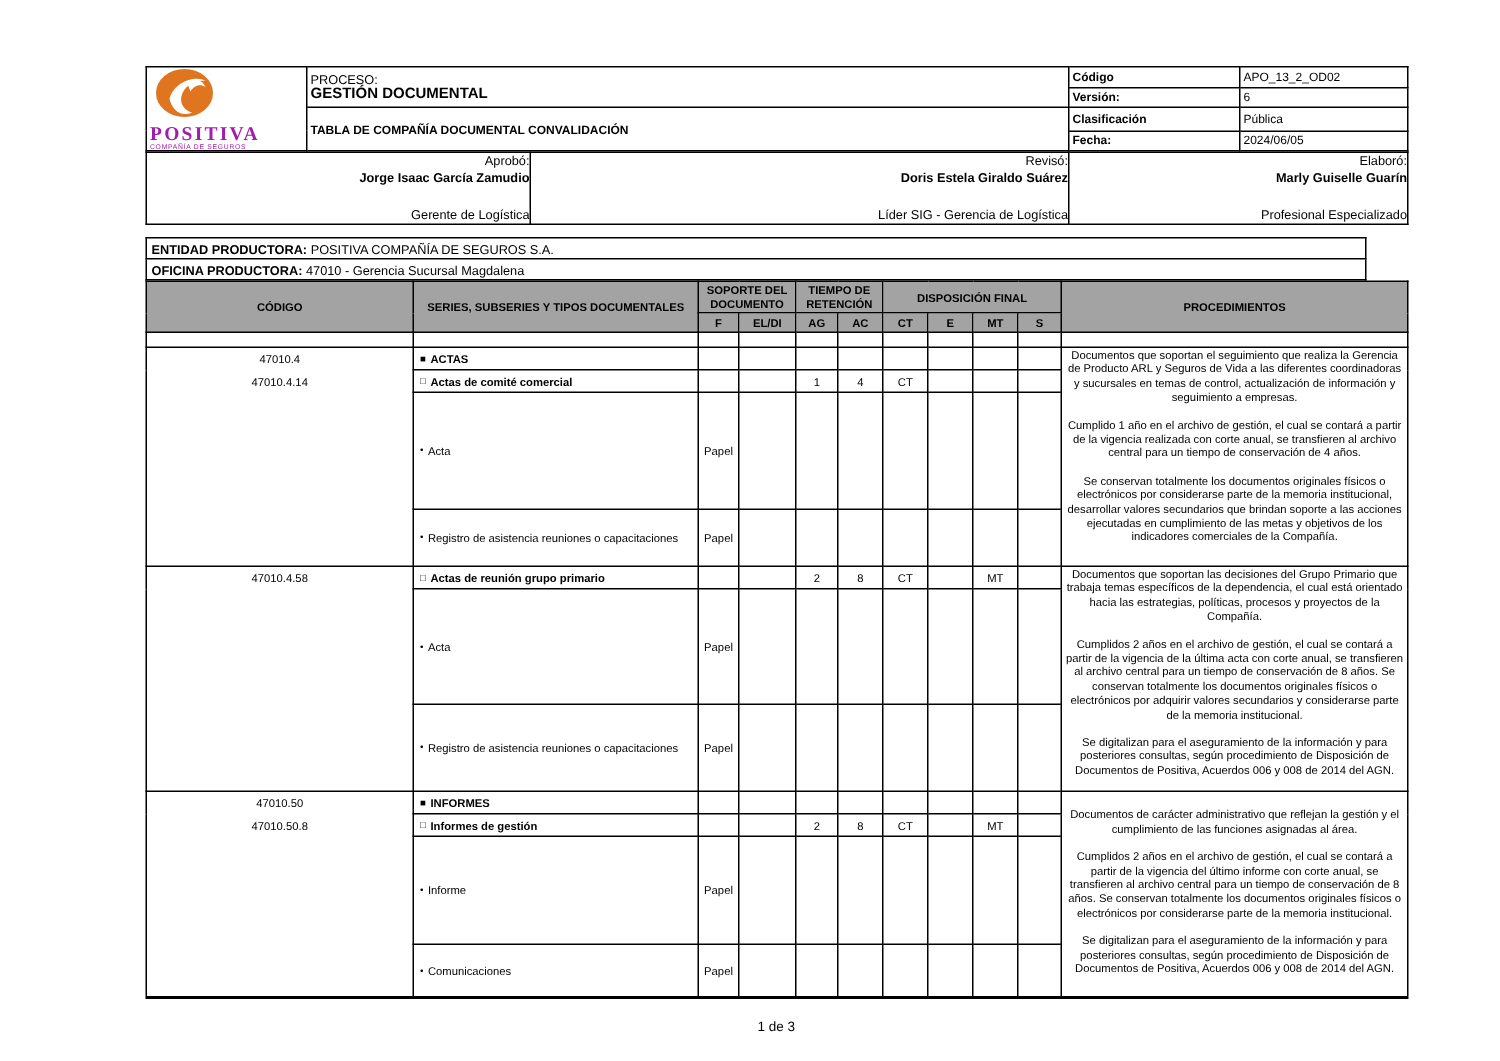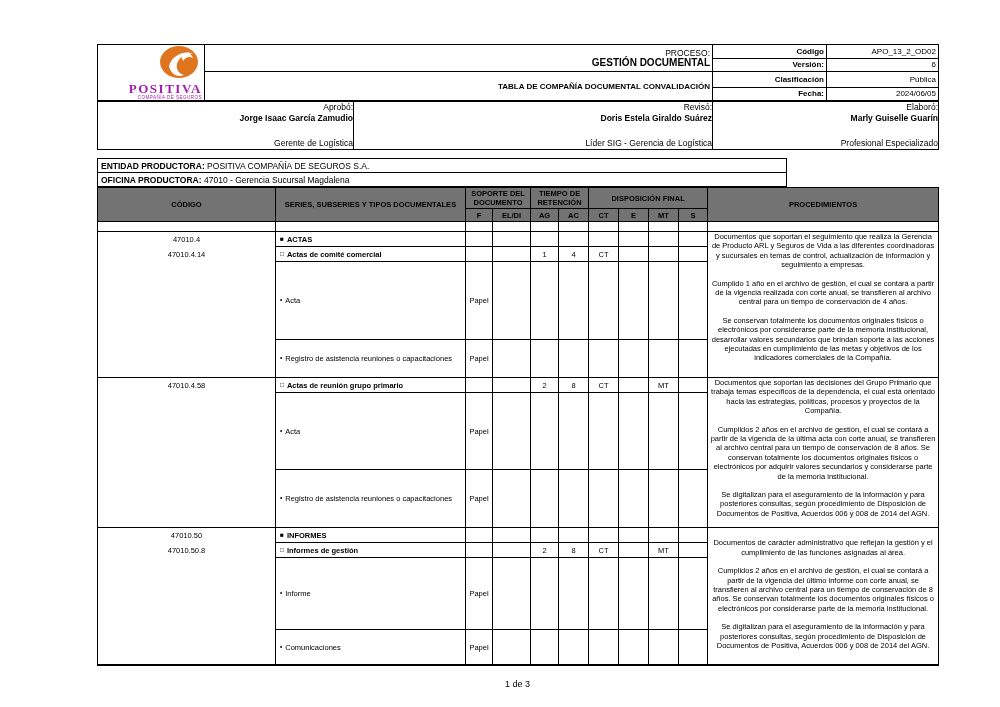--- a/index.html
+++ b/index.html
@@ -1,25 +1,25 @@
 <!DOCTYPE html>
 <html><head>
 <meta charset="utf-8">
 <style>
   * { margin:0; padding:0; box-sizing:border-box; }
   body { background:#ffffff; font-family:"Liberation Sans", sans-serif; color:#000; }
   .page { position:relative; width:1000px; height:707px; background:#fff; overflow:hidden; }
   .doc  { position:absolute; left:97px; top:44px; width:841px; }
 
-  table { border-collapse:collapse; table-layout:fixed; width:690px; }
+  table { border-collapse:collapse; table-layout:fixed; width:814px; }
   td, th { border:1px solid #000; overflow:hidden; vertical-align:middle; }
 
   
   .hdrtab { border:1.5px solid #000; }
-  .hdrtab td { font-size:8px; text-align:right; padding:0 2px; }
+  .hdrtab td { font-size:8px; text-align:left; padding:0 2px; }
   .h14 { height:13.5px; }
   .logo-cell { vertical-align:middle; text-align:center; padding:1px 0; }
   .brand-name { font-family:"Liberation Serif", serif; font-weight:bold; letter-spacing:1.5px; font-size:13px; line-height:12px; }
   .brand-tag  { font-size:4.5px; letter-spacing:.5px; line-height:5px; }
   .proc-label { font-size:8.5px; line-height:10px; }
   .proc-name  { font-size:10px; font-weight:bold; line-height:10px; }
   .doc-title  { font-size:8.5px; font-weight:bold; }
   .fld-label  { font-weight:bold; }
 
   
@@ -29,21 +29,21 @@
   .sign-name { font-weight:bold; line-height:11px; }
   .sign-title{ line-height:11px;margin-top:14px; }
 
   
   .prodtab { margin-top:8px; border:1.5px solid #000; }
   .prodtab td { height:14px; font-size:8.5px; text-align:left; padding:0 3px; border:1.5px solid #000; }
   .prod-label { font-weight:bold; }
 
   
   .trd { border:1.5px solid #000; border-bottom:2px solid #000; }
-  .trd th { background:#737373; font-size:7.5px; font-weight:bold; text-align:center; padding:1px 2px; }
+  .trd th { background:#a3a3a3; font-size:7.5px; font-weight:bold; text-align:center; padding:1px 2px; }
   .trd td { font-size:7.5px; padding:0 2px; text-align:center; }
   .trd .series { text-align:left; padding-left:4px; }
   .srow  { font-weight:bold; font-size:7.8px; }
   .subrow{ font-weight:bold; font-size:7.8px; }
   .docrow{ font-weight:normal; }
   .blt { display:inline-block; margin-right:3px; font-size:6.5px; vertical-align:1px; }
   .code-cell { vertical-align:top; text-align:center; font-size:7.8px; }
   .codeline { height:15px; line-height:15px; }
   .proc { vertical-align:top; text-align:justify; padding:3px 4px 2px 4px; font-size:7.4px; line-height:9.4px;margin-left:14px; }
   .proc p { margin:0 0 9px 0; }

